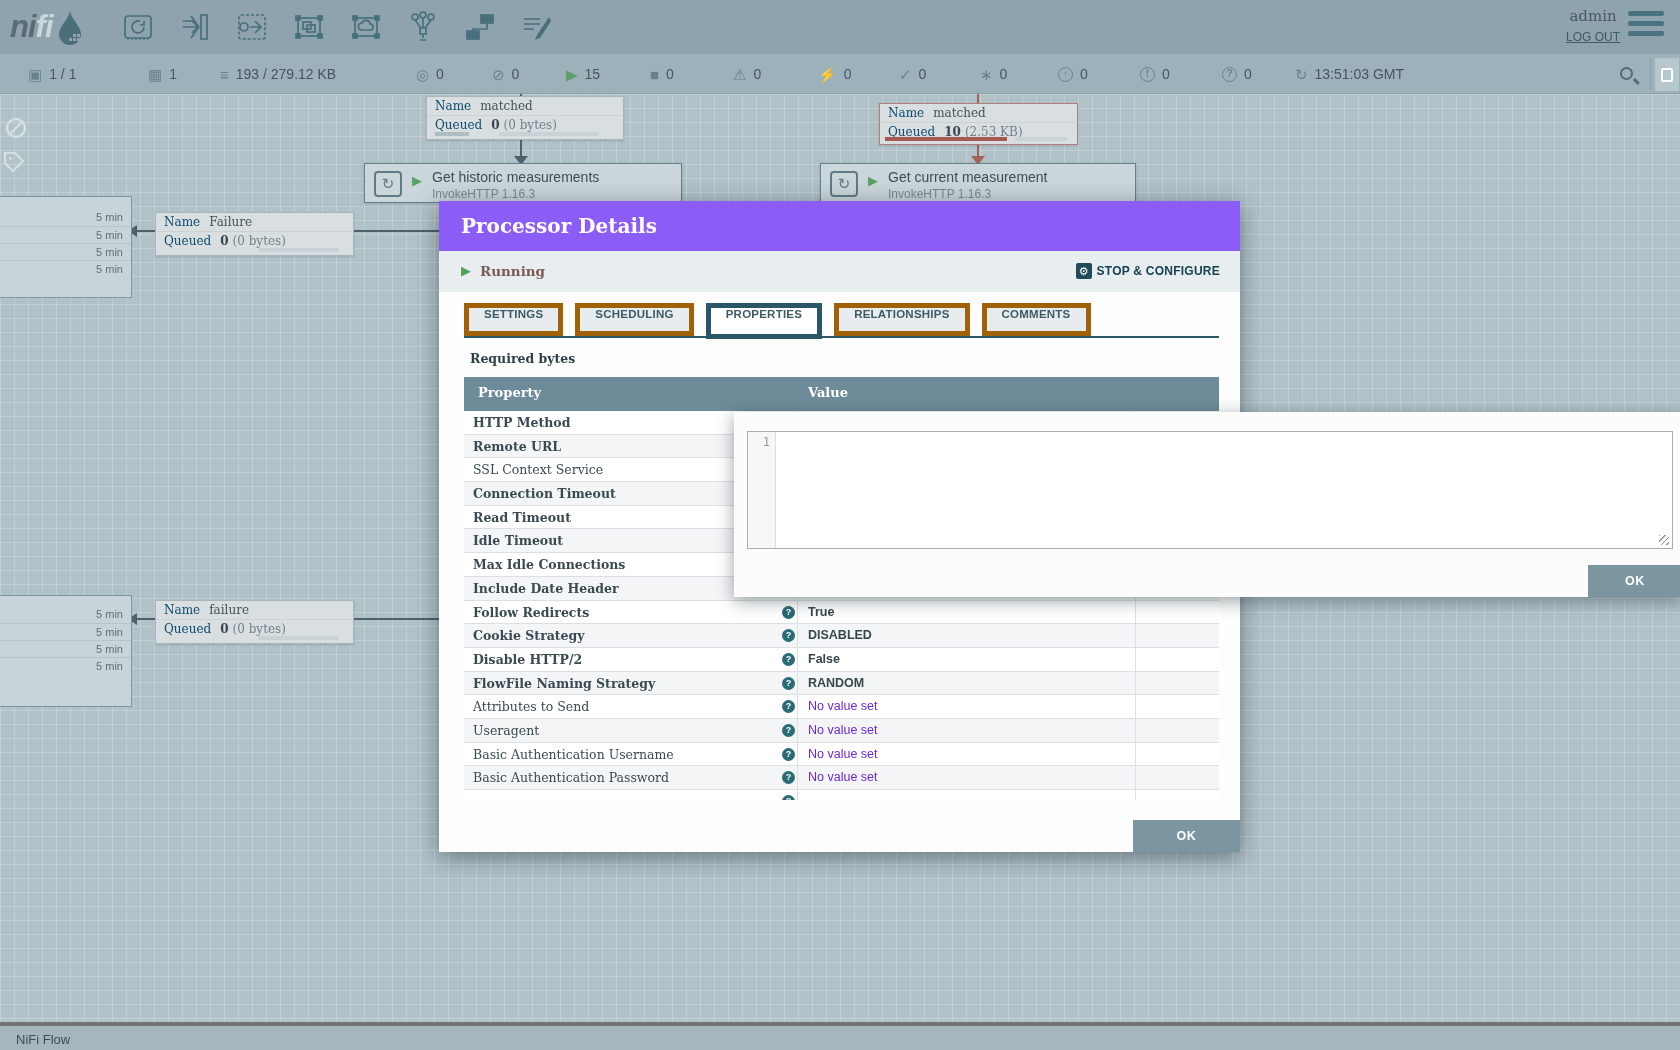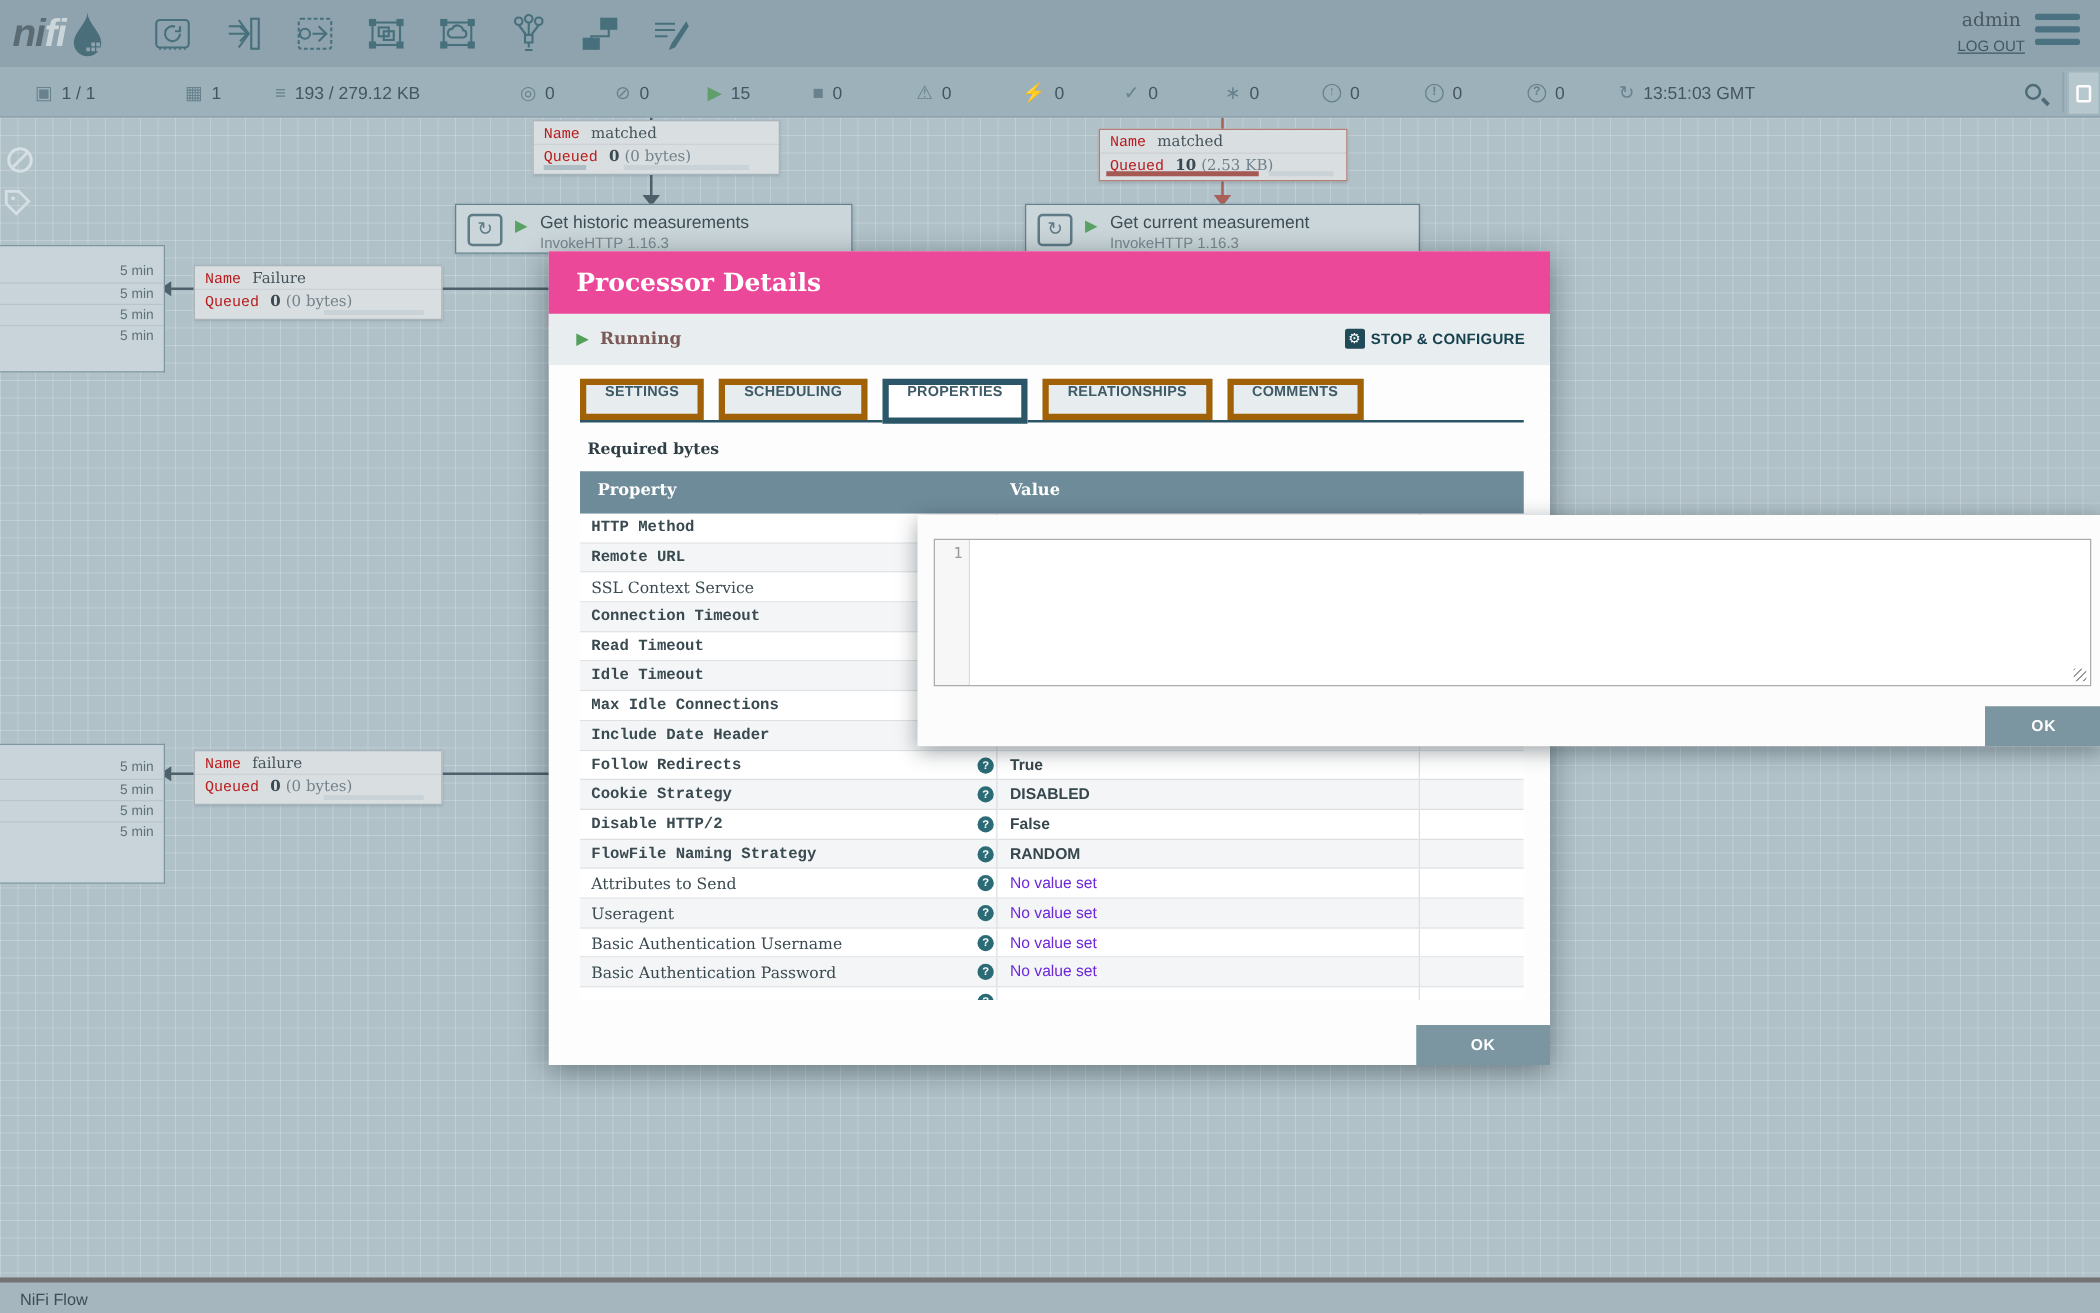--- a/index.html
+++ b/index.html
@@ -51,41 +51,41 @@
   .vline.red{background:#A86058;}
   .arrow-down{width:0;height:0;border-left:7px solid transparent;border-right:7px solid transparent;border-top:9px solid #4E616A;}
   .arrow-down.red{border-top-color:#A86058;}
   .hline{height:2px;background:#4E616A;}
   .arrow-left{width:0;height:0;border-top:6px solid transparent;border-bottom:6px solid transparent;border-right:9px solid #4E616A;}
 
   .conn{background:#D9DEE1;border:1px solid #A9B5BA;font-family:"DejaVu Serif",serif;font-size:12px;box-shadow:0 1px 2px rgba(40,60,70,.18);}
   .conn.red{border-color:#B27E76;}
   .conn-row{height:18px;line-height:18px;padding:0 8px;white-space:nowrap;}
   .conn-row + .conn-row{border-top:1px solid rgba(40,60,70,.08);}
-  .conn .lab{color:#b91c1c;margin-right:9px;font-family:Liberation Mono, monospace;}
+  .conn .lab{color:#0c4a6e;margin-right:9px;}
   .conn .val{color:#44535A;}
   .conn .cnt{color:#3A494F;font-weight:bold;margin-right:4px;}
   .conn .size{color:#72818A;}
   .cbar{position:absolute;height:4px;bottom:3px;background:#C9D3D7;}
   .cbar.dark{background:#AEBDC3;}
   .cbar.redbar{background:#A45A52;}
 
   .proc{background:#CBD6DA;border:1px solid #63828C;overflow:hidden;box-shadow:0 1px 3px rgba(40,60,70,.2);}
   .proc .pframe{position:absolute;left:9px;top:7px;width:28px;height:26px;border:2px solid #5E7B86;border-radius:4px;color:#5E7B86;font-size:15px;line-height:22px;text-align:center;}
   .proc .pplay{position:absolute;left:47px;top:9px;color:#57A264;font-size:13px;}
   .proc .ptitle{position:absolute;left:67px;top:5px;font-size:14px;color:#3D4E55;white-space:nowrap;}
   .proc .ptype{position:absolute;left:67px;top:23px;font-size:12px;color:#77898F;white-space:nowrap;}
   .stub{background:#C8D4D9;border:1px solid #7E969F;border-left:none;}
   .stub .srow{height:17px;line-height:17px;text-align:right;padding-right:8px;font-size:11px;color:#5E7078;}
   .stub .srow + .srow{border-top:1px solid #B7C4C9;}
   .edge-ic{color:#D6DFE3;}
 
   
   #dialog{position:absolute;left:439px;top:201px;width:801px;height:651px;background:#FDFDFD;z-index:10;box-shadow:0 5px 22px rgba(10,25,32,.45);}
-  #dlg-titlebar{position:absolute;left:0;top:0;width:100%;height:60px;background:#ec4899;}
+  #dlg-titlebar{position:absolute;left:0;top:0;width:100%;height:60px;background:#8b5cf6;}
   #dlg-title{font:bold 20px "DejaVu Serif",serif;color:#FFF;line-height:50px;padding-left:22px;}
   #dlg-band{position:absolute;left:0;top:50px;width:100%;height:41px;background:#E8EDF0;}
   #dlg-play{position:absolute;left:22px;top:12px;color:#53A05B;font-size:13px;}
   #dlg-status{position:absolute;left:41px;top:12px;font:bold 13.5px "DejaVu Serif",serif;color:#7A5A56;}
   #dlg-action{position:absolute;right:20px;top:12px;display:flex;align-items:center;gap:5px;cursor:pointer;}
   #gear-badge{width:16px;height:16px;background:#1F4A57;border-radius:2px;color:#FFF;font-size:11px;line-height:16px;text-align:center;}
   #dlg-action span.at{font:bold 12px "Liberation Sans",sans-serif;color:#16414E;letter-spacing:.02em;}
   #tabs{position:absolute;left:25px;top:102px;display:flex;gap:12px;z-index:2;}
   .tab{height:33px;line-height:33px;padding:0 15px;background:#E7ECEE;border:5px solid #a16207;font:bold 11.5px "Liberation Sans",sans-serif;color:#3E5A66;letter-spacing:.02em;text-align:center;cursor:pointer;}
   .tab.active{background:#FFF;border-color:#2A5668;height:36px;margin-bottom:-3px;position:relative;z-index:3;}
@@ -94,21 +94,21 @@
   #ptable{position:absolute;left:25px;top:176px;width:755px;}
   #ptable-head{position:relative;height:34px;background:#6E8B99;}
   #ptable-head .h1{position:absolute;left:14px;top:8px;font:bold 13px "DejaVu Serif",serif;color:#FFF;}
   #ptable-head .h2{position:absolute;left:344px;top:8px;font:bold 13px "DejaVu Serif",serif;color:#FFF;}
   #ptable-body{position:relative;height:389px;overflow:hidden;background:#FFF;}
   .prow{position:relative;height:23.7px;border-bottom:1px solid #DCE0E2;background:#FFF;}
   .prow.alt{background:#F3F5F6;}
   .prow::before{content:"";position:absolute;left:333px;top:0;bottom:0;border-left:1px solid #DCE0E2;}
   .prow::after{content:"";position:absolute;left:671px;top:0;bottom:0;border-left:1px solid #DCE0E2;}
   .pname{position:absolute;left:9px;top:4px;font:12.5px "DejaVu Serif",serif;color:#3A4A51;white-space:nowrap;}
-  .prow.required .pname{font-weight:bold;font-family:Liberation Mono, monospace;}
+  .prow.required .pname{font-weight:bold;}
   .phelp{position:absolute;left:318px;top:5px;width:13px;height:13px;background:#2A6B76;border-radius:50%;color:#FFF;font:bold 9px/13px "Liberation Sans",sans-serif;text-align:center;cursor:pointer;}
   .pval{position:absolute;left:344px;top:4px;font:bold 12.5px "Liberation Sans",sans-serif;color:#37474E;white-space:nowrap;}
   .prow.empty .pval{font-weight:normal;color:#6d28d9;}
   .okbtn{position:absolute;background:#7B95A1;color:#FFF;font:bold 12.5px "Liberation Sans",sans-serif;text-align:center;letter-spacing:.05em;cursor:pointer;}
   #dlg-ok{right:0;bottom:0;width:107px;height:32px;line-height:32px;}
 
   
   #popup{position:absolute;left:734px;top:412px;width:948px;height:185px;background:#FCFCFC;z-index:20;box-shadow:0 4px 16px rgba(10,25,32,.4);}
   #editor{position:absolute;left:13px;top:19px;width:926px;height:118px;background:#FFF;border:1px solid #ACACAC;}
   #gutter{position:absolute;left:0;top:0;bottom:0;width:28px;background:#F7F7F7;border-right:1px solid #DDD;}

